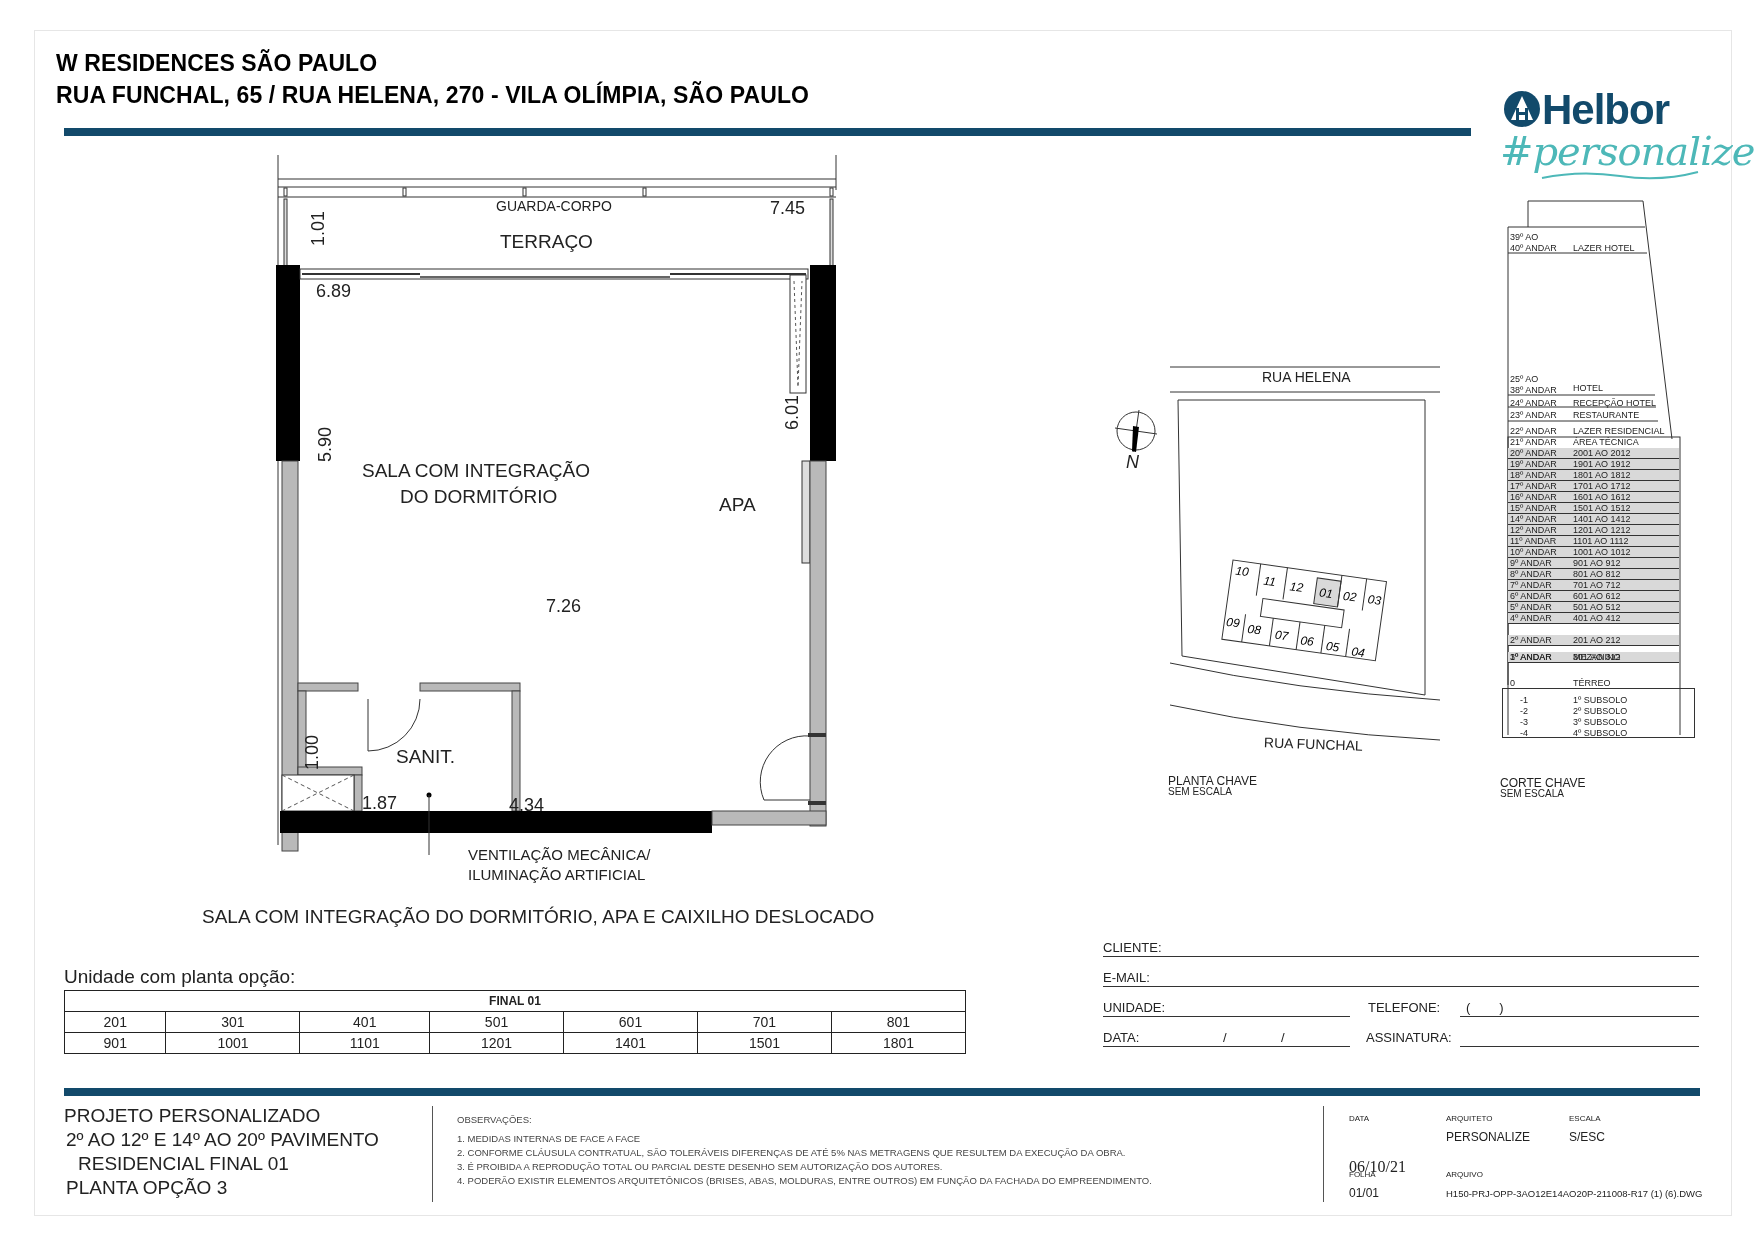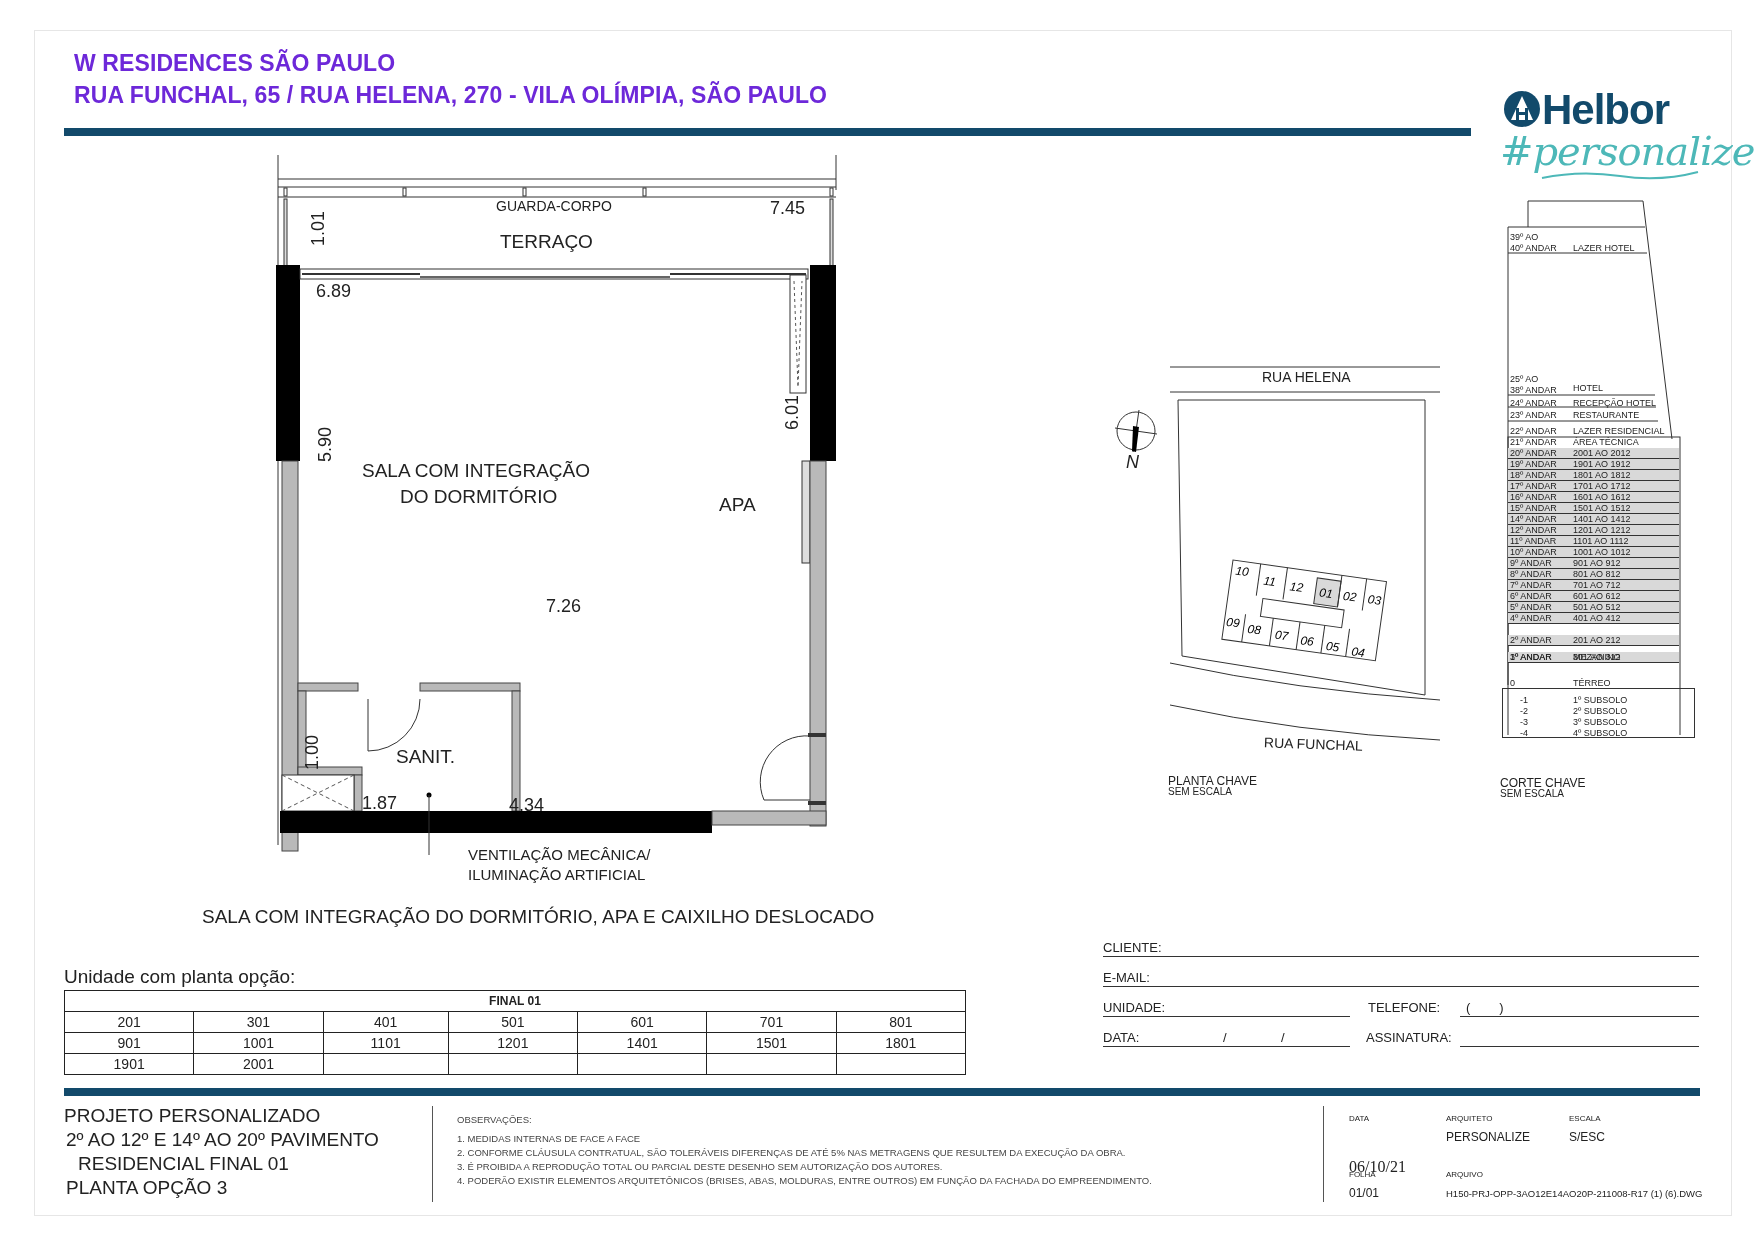--- a/index.html
+++ b/index.html
@@ -1,19 +1,19 @@
 <!DOCTYPE html>
 <html><head>
 <meta charset="utf-8">
 <style>
   html,body{margin:0;padding:0;background:#fff;}
   body{width:1755px;height:1240px;position:relative;overflow:hidden;font-family:"Liberation Sans",sans-serif;color:#222;}
   .abs{position:absolute;}
   .frame{position:absolute;left:34px;top:30px;width:1696px;height:1184px;border:1px solid #e6e6e6;}
-  .title1,.title2{position:absolute;left:74px;font-weight:bold;font-size:23px;color:#6d28d9;letter-spacing:0.1px;text-align:center;}
+  .title1,.title2{position:absolute;left:56px;font-weight:bold;font-size:23px;color:#000000;letter-spacing:0.1px;text-align:center;}
   .title1{top:50px;} .title2{top:82px;}
   .bar{position:absolute;background:#124a6b;}
   .logo-h{position:absolute;left:1503px;top:86px;font-size:42px;font-weight:bold;color:#124a6b;letter-spacing:-1px;}
   .logo-p{position:absolute;left:1500px;top:128px;font-size:40px;font-style:italic;color:#4db8b8;font-family:"DejaVu Serif",serif;letter-spacing:-1px;}
   .t{position:absolute;white-space:nowrap;}
   .vert{transform:rotate(-90deg);transform-origin:left top;}
   table.units{position:absolute;left:64px;top:990px;width:902px;border-collapse:collapse;font-family:"Liberation Sans",sans-serif;font-size:14px;}
   table.units td{border:1.5px solid #222;height:20px;text-align:center;padding:0;}
   table.units td.hdr{font-weight:bold;font-size:12px;}
   .form-label{position:absolute;font-size:13px;color:#222;}
@@ -143,29 +143,20 @@
     <td>801</td>
   </tr>
   <tr>
     <td>901</td>
     <td>1001</td>
     <td>1101</td>
     <td>1201</td>
     <td>1401</td>
     <td>1501</td>
     <td>1801</td>
-  </tr>
-  <tr>
-    <td>1901</td>
-    <td>2001</td>
-    <td></td>
-    <td></td>
-    <td></td>
-    <td></td>
-    <td></td>
   </tr>
 </tbody>
   </table>
 
 <div>
   <svg class="abs" style="left:1115px;top:360px;" width="330" height="420">
     <line x1="55" y1="7" x2="325" y2="7" stroke="#333"></line>
     <line x1="55" y1="32" x2="325" y2="32" stroke="#333"></line>
     <polygon points="63,40 310,40 310,335 67,296" fill="none" stroke="#333"></polygon>
     <path d="M55 303 Q180 330 325 340" stroke="#333" fill="none"></path>

